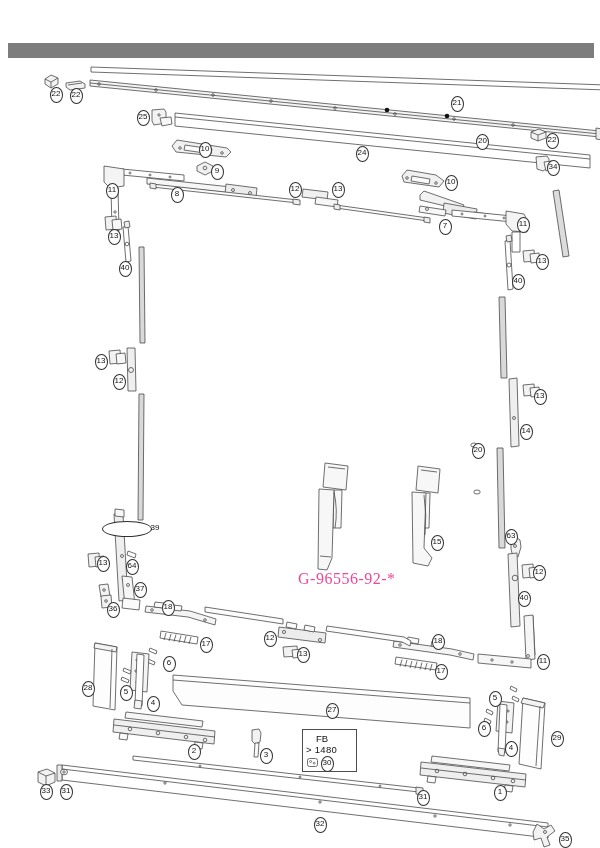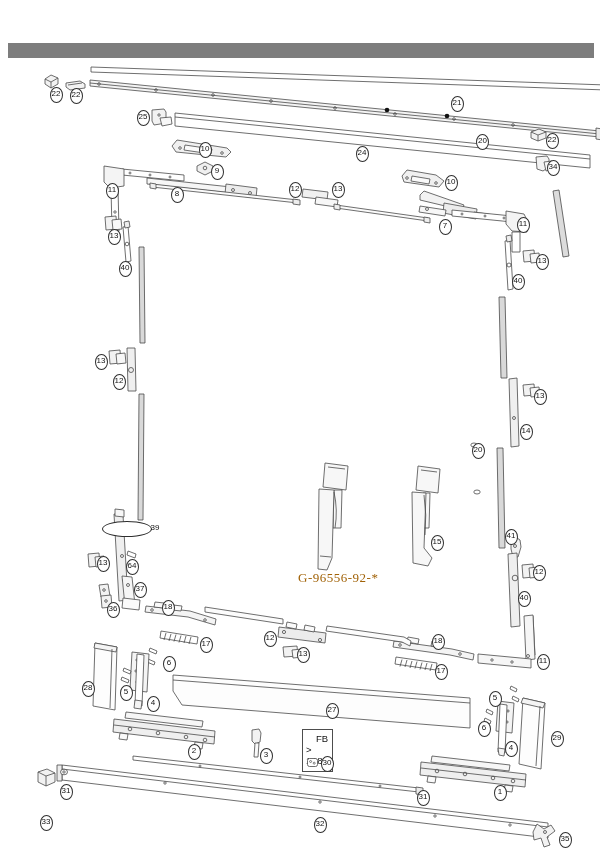--- a/index.html
+++ b/index.html
@@ -11,22 +11,22 @@
   .logo{position:absolute;right:12px;top:4px;height:30px;display:flex;align-items:flex-end;color:#3f3f3f;}
   .logo svg{margin-right:2px;}
   .logo-text{font-size:16px;font-weight:bold;letter-spacing:.5px;line-height:1;}
   .logo-suffix{font-family:"Liberation Serif",serif;font-style:italic;font-weight:bold;
                font-size:19px;line-height:.9;}
   svg.art{position:absolute;left:0;top:0;}
   .callout{position:absolute;width:13px;height:16px;border:1px solid #2e2e2e;border-radius:50%;
            background:#fff;font-size:8px;line-height:12px;text-align:center;color:#111;
            box-sizing:border-box;z-index:5;}
   .part-label{position:absolute;left:298px;top:570px;font-family:"Liberation Serif",serif;
-              font-size:13px;color:#a16207;letter-spacing:.5px;z-index:4;}
-  .fb-box{position:absolute;left:302px;top:729px;width:31px;height:43px;border:1px solid #4d4d4d;
+              font-size:16px;color:#ec4899;letter-spacing:.5px;z-index:4;}
+  .fb-box{position:absolute;left:302px;top:729px;width:55px;height:43px;border:1px solid #4d4d4d;
           background:#fff;box-sizing:border-box;z-index:4;font-size:9.5px;color:#111;line-height:1.2;}
   .fb-line1{position:absolute;left:13px;top:3px;}
   .fb-line2{position:absolute;left:3px;top:14px;letter-spacing:.3px;}
   .fb-icon{position:absolute;left:4px;top:27px;}
 </style>
 </head>
 <body>
 
 <div class="page">
 
@@ -363,35 +363,35 @@
       <div class="callout" style="left: 125.5px; top: 558.5px;">64</div>
       <div class="callout" style="left: 133.5px; top: 581.5px;">37</div>
       <div class="callout" style="left: 106.5px; top: 601.5px;">36</div>
       <div class="callout" style="left: 161.5px; top: 599.5px;">18</div>
       <div class="callout" style="left: 199.5px; top: 636.5px;">17</div>
       <div class="callout" style="left: 162.5px; top: 655.5px;">6</div>
       <div class="callout" style="left: 263.5px; top: 630.5px;">12</div>
       <div class="callout" style="left: 296.5px; top: 646.5px;">13</div>
       <div class="callout" style="left: 431.5px; top: 633.5px;">18</div>
       <div class="callout" style="left: 434.5px; top: 663.5px;">17</div>
-      <div class="callout" style="left: 504.5px; top: 528.5px;">41</div>
+      <div class="callout" style="left: 504.5px; top: 528.5px;">63</div>
       <div class="callout" style="left: 532.5px; top: 564.5px;">12</div>
       <div class="callout" style="left: 517.5px; top: 590.5px;">40</div>
       <div class="callout" style="left: 536.5px; top: 653.5px;">11</div>
       <div class="callout" style="left: 81.5px; top: 680.5px;">28</div>
       <div class="callout" style="left: 119.5px; top: 684.5px;">5</div>
       <div class="callout" style="left: 146.5px; top: 695.5px;">4</div>
       <div class="callout" style="left: 308.5px; top: 702.5px; margin-left: 17px;">27</div>
       <div class="callout" style="left: 488.5px; top: 690.5px;">5</div>
       <div class="callout" style="left: 477.5px; top: 720.5px;">6</div>
       <div class="callout" style="left: 504.5px; top: 740.5px;">4</div>
       <div class="callout" style="left: 550.5px; top: 730.5px;">29</div>
       <div class="callout" style="left: 187.5px; top: 743.5px;">2</div>
       <div class="callout" style="left: 259.5px; top: 747.5px;">3</div>
-      <div class="callout" style="left: 39.5px; top: 783.5px; margin-top: 31px;">33</div>
+      <div class="callout" style="left: 39.5px; top: 783.5px;">33</div>
       <div class="callout" style="left: 59.5px; top: 783.5px;">31</div>
       <div class="callout" style="left: 320.5px; top: 755.5px;">30</div>
       <div class="callout" style="left: 416.5px; top: 789.5px;">31</div>
       <div class="callout" style="left: 313.5px; top: 816.5px;">32</div>
       <div class="callout" style="left: 493.5px; top: 784.5px;">1</div>
       <div class="callout" style="left: 558.5px; top: 831.5px;">35</div>
     </div>
 
 </div>
 

